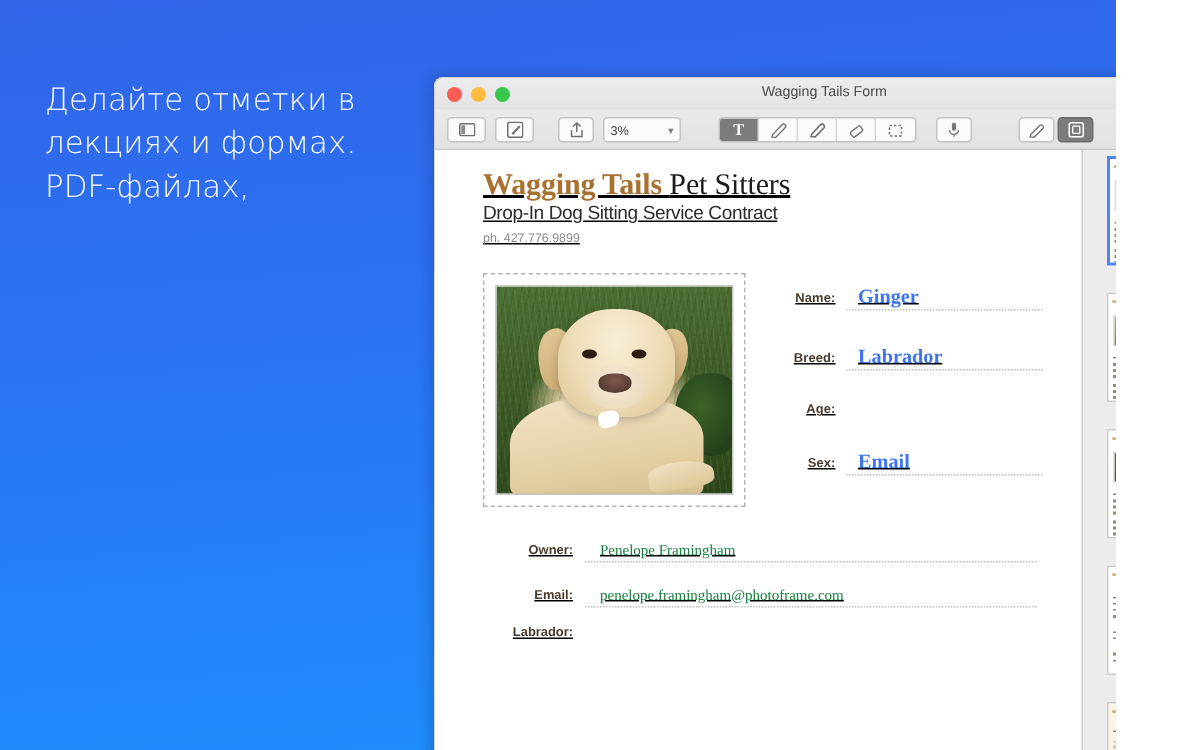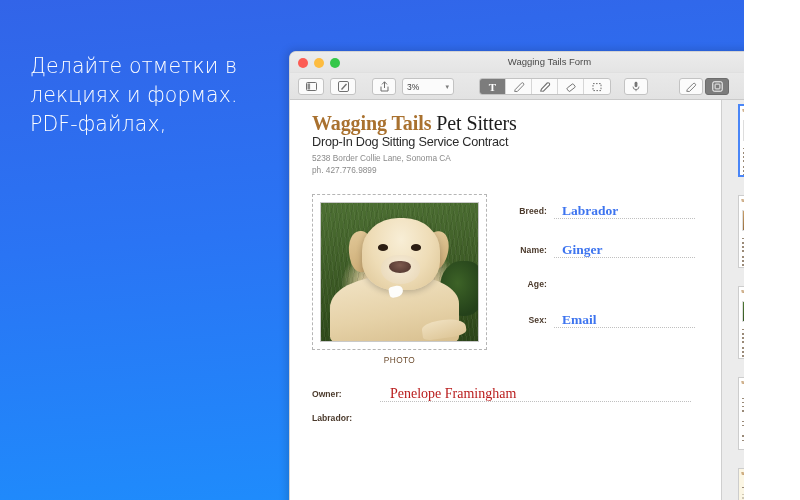--- a/index.html
+++ b/index.html
@@ -131,21 +131,21 @@
   .sidepane {
     flex: 1;
     background: #ececec;
     border-left: 1px solid #cfcfcf;
     padding: 4px 0 0 0;
     overflow: hidden;
     position: relative;
   }
 
   
-  .doc { padding: 12px 26px 0 22px; position: relative; }
+  .doc { padding: 12px 26px 0 32px; position: relative; text-decoration: underline; }
 
   .brand {
     font-family: "Liberation Serif", serif;
     font-size: 20px;
     letter-spacing: -0.1px;
     color: #1c1c1c;
     line-height: 1.12;
   }
   .brand .hl { color: #a9712f; font-weight: bold; }
   .brand .rest { font-weight: normal; }
@@ -319,38 +319,39 @@
     margin-top: 18px;
     padding-right: 4px;
   }
   .lrow {
     display: flex;
     align-items: baseline;
     margin-bottom: 11px;
   }
   .llabel {
     width: 60px;
+    text-align: right;
     font-size: 8.6px;
     font-weight: bold;
     color: #4b3a2c;
     flex: none;
     font-family: "Liberation Sans", sans-serif;
   }
   .lval {
     flex: 1;
     margin-left: 8px;
     border-bottom: 1px dotted #c0c0c0;
     min-height: 16px;
   }
   .lval span {
     position: relative;
     top: 1px; left: 10px;
     font-family: "Liberation Serif", serif;
-    font-size: 14px;
-    color: #b91c1c;
+    font-size: 10px;
+    color: #15803d;
     white-space: nowrap;
   }
 
   
   .thumbs {
     position: absolute;
     left: 0; right: 0; top: 4px;
     display: flex;
     flex-direction: column;
     align-items: center;
@@ -502,21 +503,20 @@
 
       <div class="docpane">
         <div class="doc">
 
           <div class="brand">
             <span class="hl">Wagging Tails</span>
             <span class="rest">Pet Sitters</span>
           </div>
           <div class="subtitle">Drop-In Dog Sitting Service Contract</div>
           <div class="addr">
-            <div>5238 Border Collie Lane, Sonoma CA</div>
             <div>ph. 427.776.9899</div>
           </div>
 
           <div class="photorow">
 
             <div class="photobox">
               <div class="photoframe">
                 <div class="photo">
                   <div class="bush"></div>
                   <div class="dog-body"></div>
@@ -524,56 +524,61 @@
                   <div class="dog-ear l"></div>
                   <div class="dog-ear r"></div>
                   <div class="dog-head"></div>
                   <div class="dog-eye l"></div>
                   <div class="dog-eye r"></div>
                   <div class="dog-muzzle"></div>
                   <div class="dog-nose"></div>
                   <div class="dog-tag"></div>
                 </div>
               </div>
-              <div class="photocap">PHOTO</div>
             </div>
 
             <div class="shortfields">
+              <div class="frow">
+                <div class="flabel">Name:</div>
+                <div class="fval">
+                  <span>Ginger</span>
+                </div>
+              </div>
               <div class="frow">
                 <div class="flabel">Breed:</div>
                 <div class="fval">
                   <span>Labrador</span>
                 </div>
               </div>
               <div class="frow">
-                <div class="flabel">Name:</div>
-                <div class="fval">
-                  <span>Ginger</span>
-                </div>
-              </div>
-              <div class="frow">
                 <div class="flabel">Age:</div>
               </div>
               <div class="frow">
                 <div class="flabel">Sex:</div>
                 <div class="fval">
                   <span>Email</span>
                 </div>
               </div>
             </div>
           </div>
 
           <div class="longfields">
             <div class="lrow">
               <div class="llabel">Owner:</div>
               <div class="lval">
                 <span>Penelope Framingham</span>
               </div>
             </div>
             <div class="lrow">
+              <div class="llabel">Email:</div>
+              <div class="lval">
+                <span>penelope.framingham@photoframe.com</span>
+              </div>
+            </div>
+            <div class="lrow">
               <div class="llabel">Labrador:</div>
             </div>
 
           </div>
 
         </div>
       </div>
 
       <div class="sidepane">
         <div class="thumbs">

